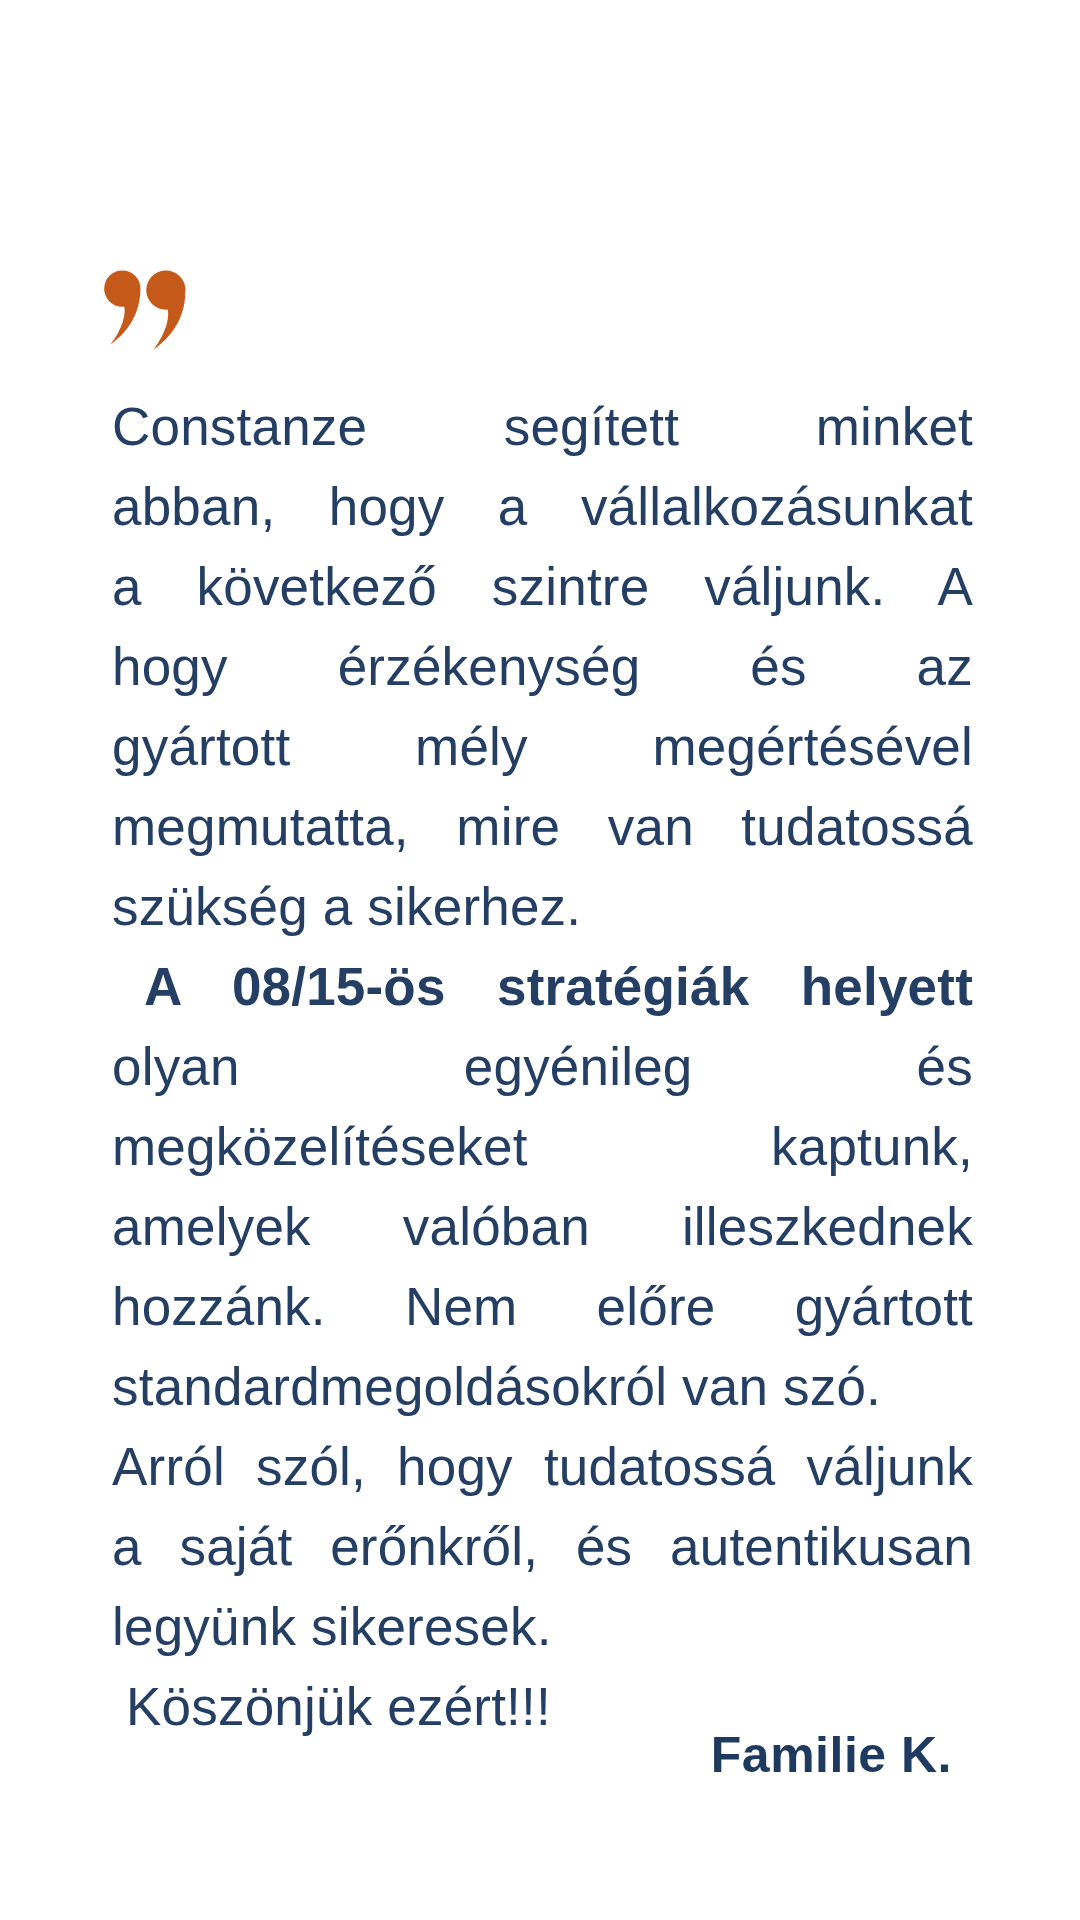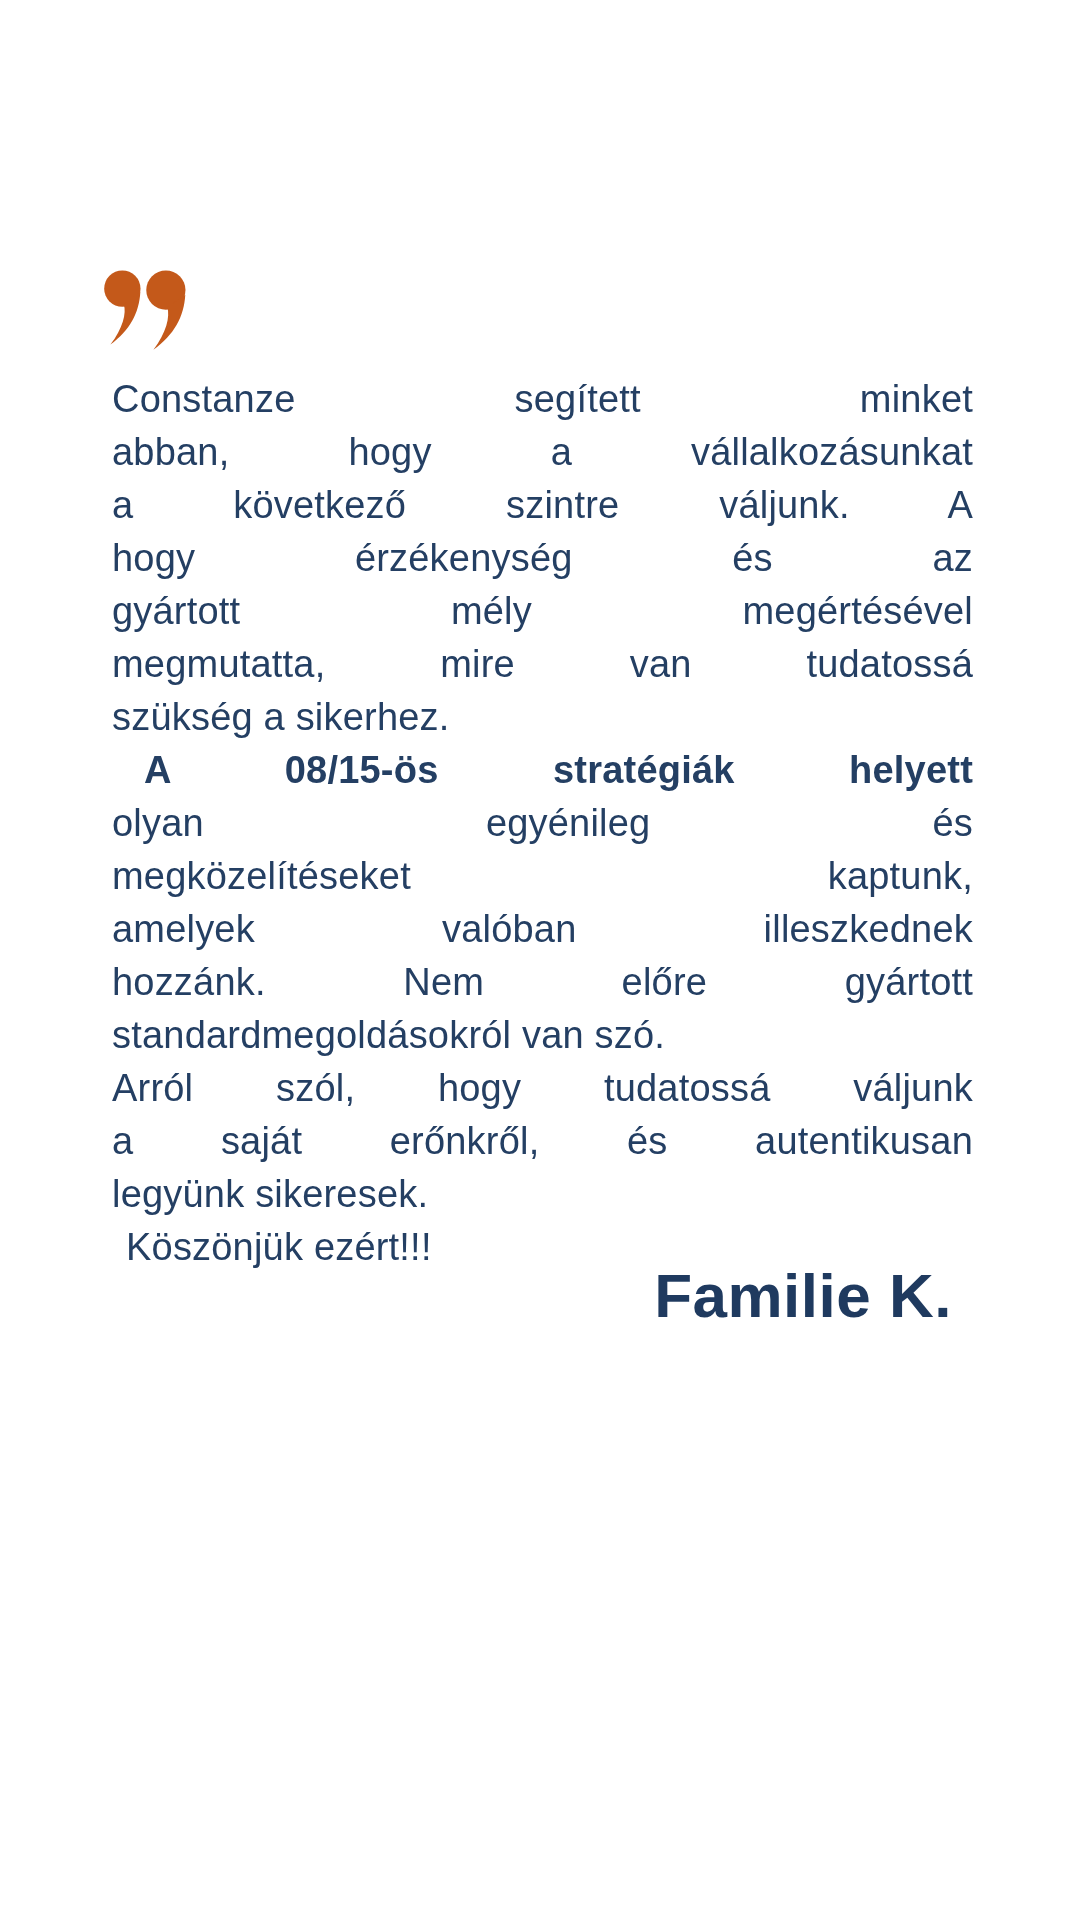--- a/index.html
+++ b/index.html
@@ -22,45 +22,46 @@
     height: 88px;
   }
   .quote-body {
     position: absolute;
     left: 112px;
     top: 373px;
     width: 861px;
     color: #243f63;
   }
   .line {
-    font-size: 38px;
+    font-size: 53px;
     line-height: 53px;
     height: 53px;
     white-space: nowrap;
     letter-spacing: 0.2px;
     text-align: left;
+    margin-top: 27px;
   }
   .line.j {
     white-space: normal;
     text-align: justify;
     text-align-last: justify;
     -moz-text-align-last: justify;
   }
   .line.indent {
     text-indent: 32px;
     font-weight: bold;
   }
   .line.indent-sm {
     text-indent: 14px;
   }
   .signature {
     margin-top: -6px;
     padding-right: 21px;
     text-align: right;
-    font-size: 62px;
+    font-size: 50px;
     line-height: 56px;
     font-weight: bold;
     color: #1f3a5f;
     letter-spacing: 0.5px;
   }
 </style>
 </head>
 <body>
 
 <div>

